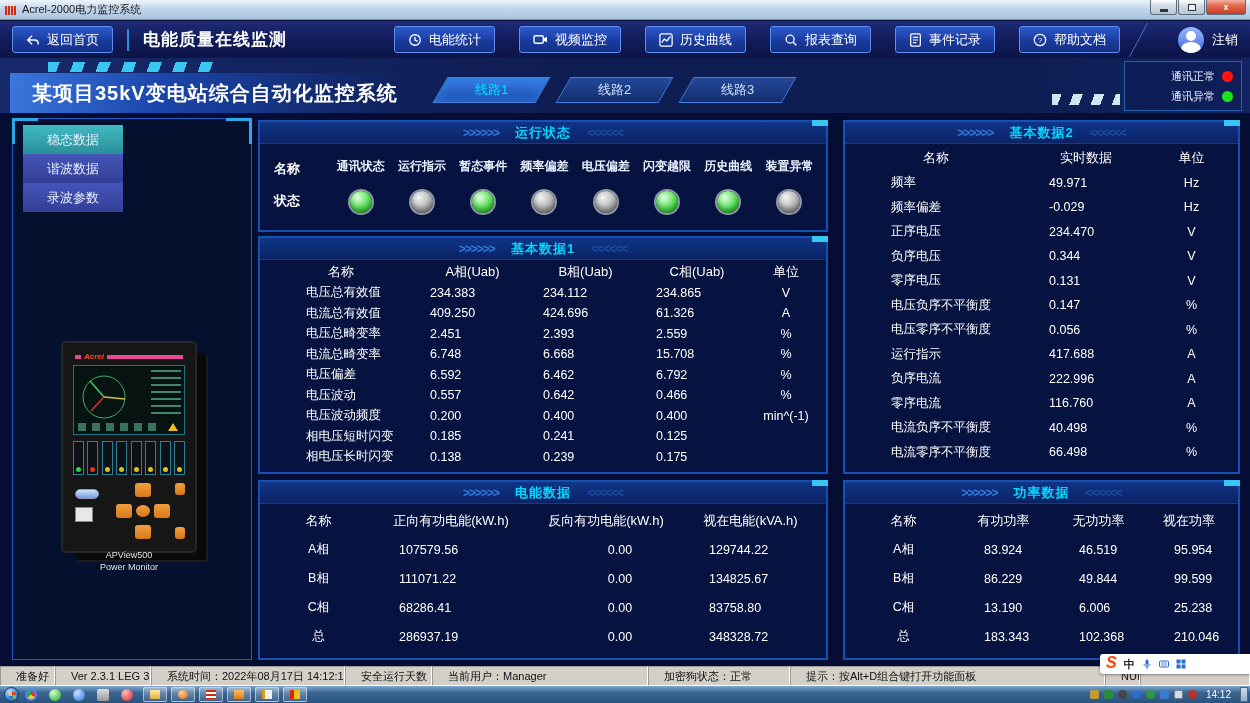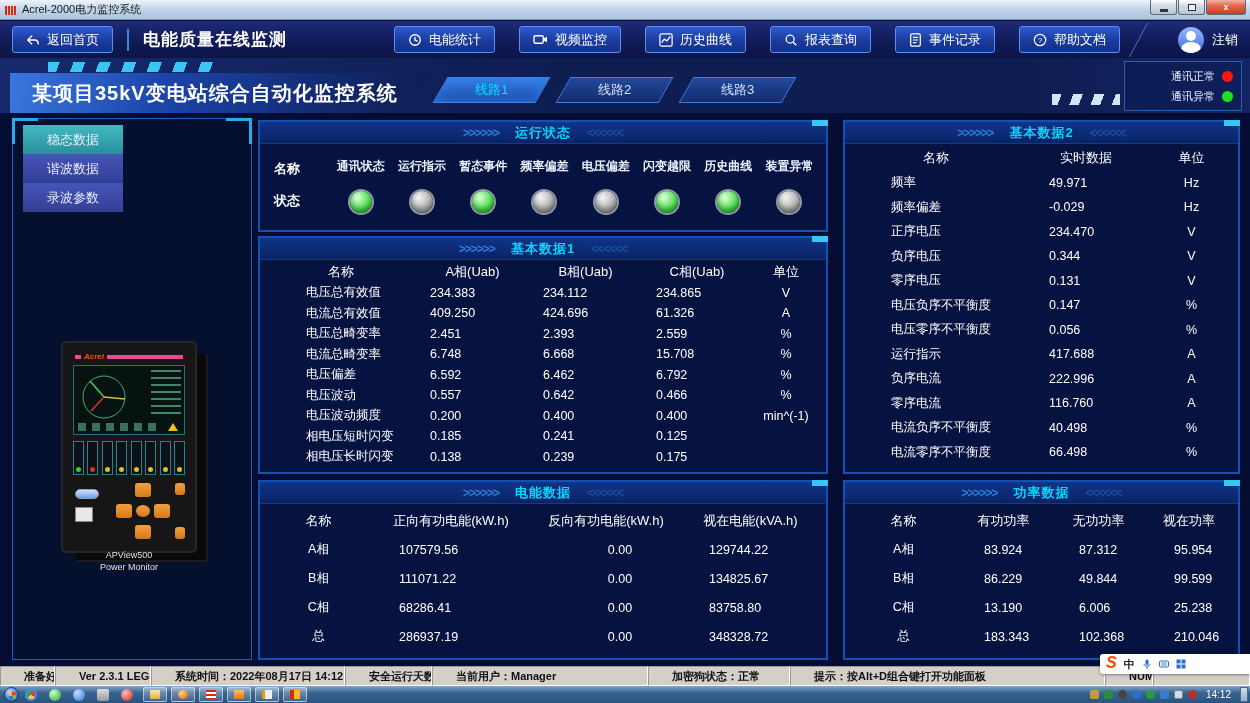--- a/index.html
+++ b/index.html
@@ -147,21 +147,21 @@
   .pad-left { left:7px; top:21px; } .pad-right { left:45px; top:21px; }
   .pad-center { left:27px; top:22px; width:14px; height:12px; border-radius:50%; }
   .pad-sideA { left:66px; top:0; width:10px; height:12px; }
   .pad-sideB { left:66px; bottom:0; width:10px; height:12px; }
   .dev-label { margin-top:10px; text-align:center; color:#e0e0e0; font-size:9px; line-height:1.35; }
 
   
   .statusbar { position:absolute; left:0; top:666px; right:0; height:20px; background:#d4d0c8;
     display:flex; align-items:stretch; font-size:11px; color:#111; }
   .sb-cell { border:1px solid; border-color:#9a9a9a #fff #fff #9a9a9a; display:flex; align-items:center;
-    padding:0 23px; white-space:nowrap; overflow:hidden;font-weight:bold; }
+    padding:0 15px; white-space:nowrap; overflow:hidden; }
 
   
   .taskbar { position:absolute; left:0; top:686px; right:0; height:17px;
     background:linear-gradient(#7fa8d0,#39648f 40%,#2a5480); display:flex; align-items:center; padding:0 2px; }
   .orb { width:15px; height:15px; border-radius:50%; background:radial-gradient(circle at 35% 30%,#bfe2ff,#3a7fd0 60%,#1a4f90);
     border:1px solid #1a3a60; position:relative; margin:0 6px 0 2px; }
   .orb::after { content:""; position:absolute; left:4px; top:4px; width:7px; height:7px;
     background:conic-gradient(#e04030 0 25%,#8fc030 0 50%,#2a7fd0 0 75%,#f0c030 0); border-radius:2px; }
   .ql { display:flex; gap:12px; align-items:center; margin-right:10px; }
   .ql-ico { width:12px; height:12px; border-radius:50%; }
@@ -602,21 +602,21 @@
     <div class="tbl">
       <div class="trow thead g-pw">
         <span class="c-center">名称</span>
         <span class="c-center">有功功率</span>
         <span class="c-center">无功功率</span>
         <span class="c-center">视在功率</span>
       </div>
       <div class="trow g-pw">
         <span class="c-center">A相</span>
         <span class="c-pad">83.924</span>
-        <span class="c-pad">87.312</span>
+        <span class="c-pad">46.519</span>
         <span class="c-pad">95.954</span>
       </div>
         <div class="trow g-pw">
         <span class="c-center">B相</span>
         <span class="c-pad">86.229</span>
         <span class="c-pad">49.844</span>
         <span class="c-pad">99.599</span>
       </div>
         <div class="trow g-pw">
         <span class="c-center">C相</span>

